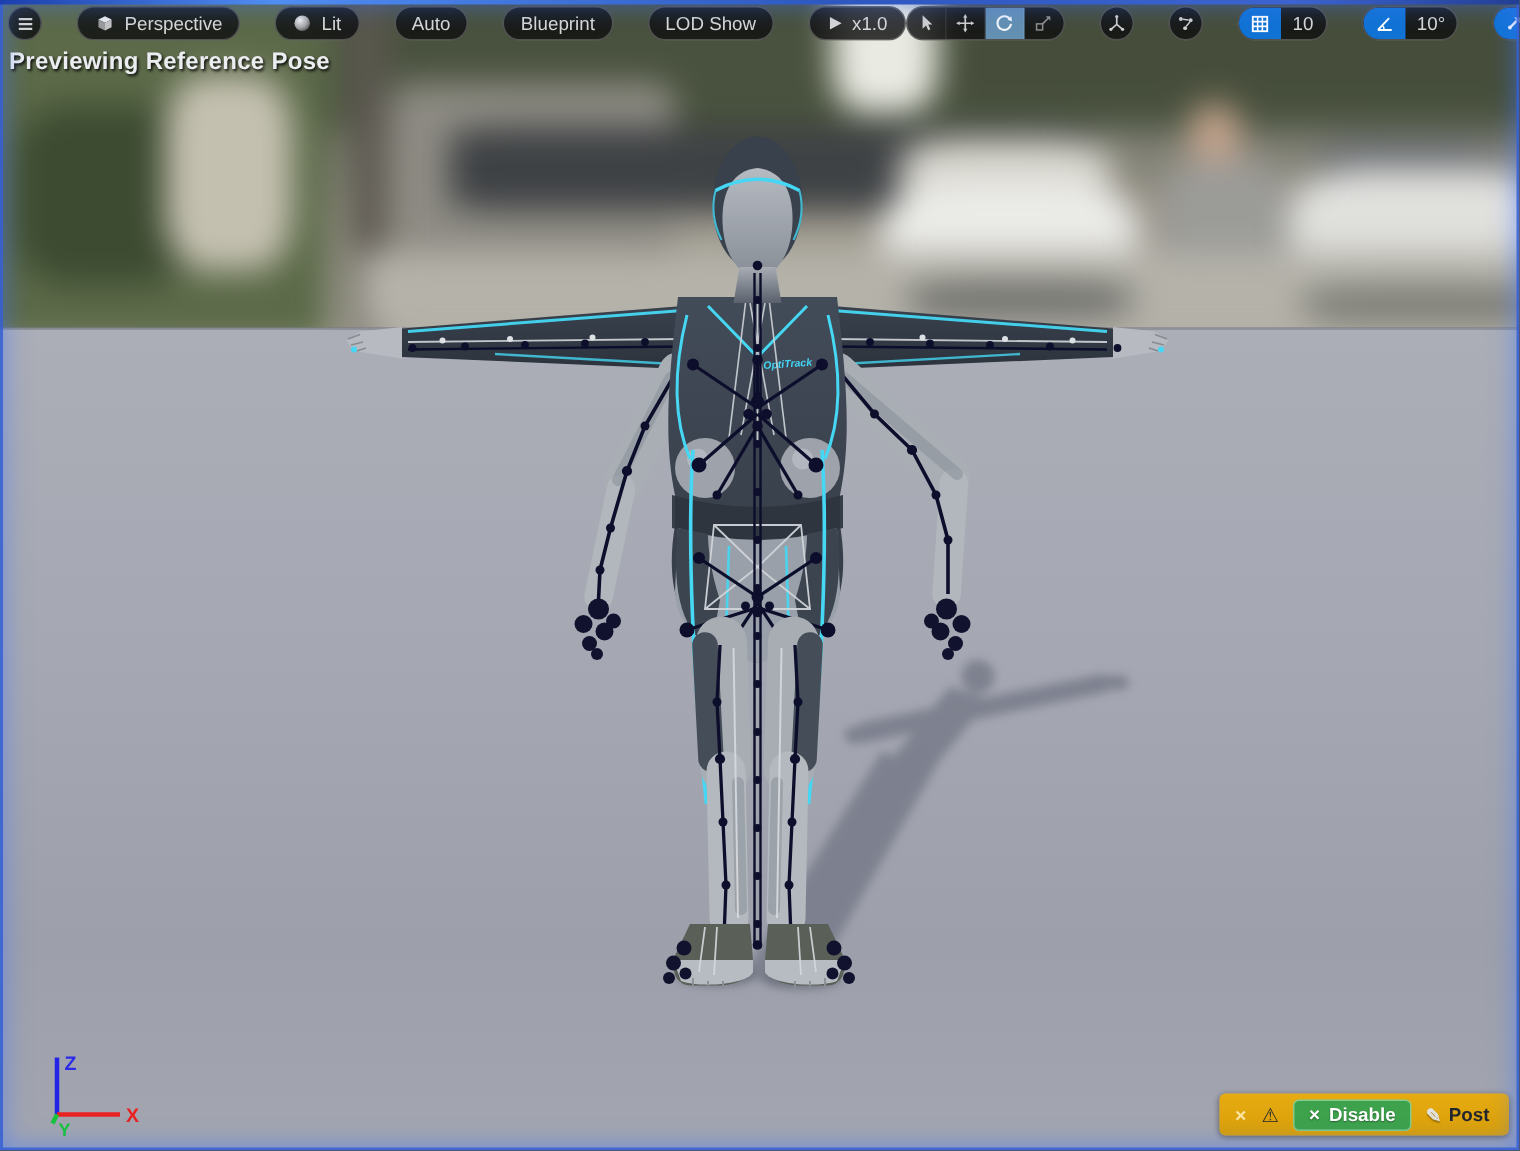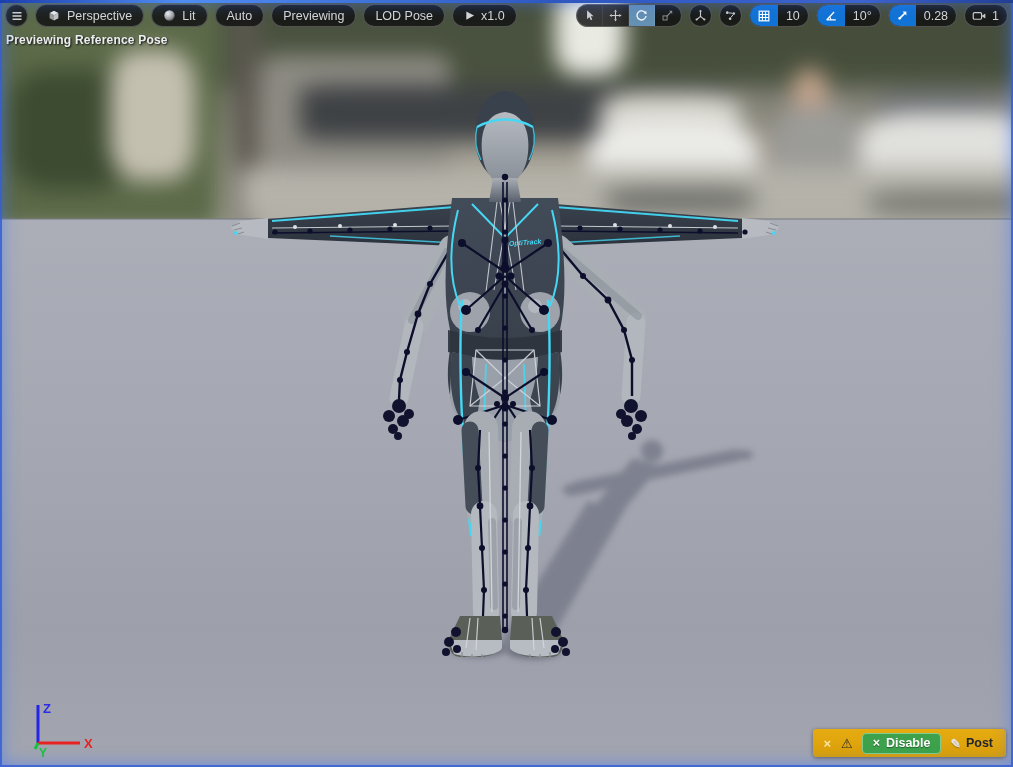--- a/index.html
+++ b/index.html
@@ -9,34 +9,34 @@
   
   .bg-photo{position:absolute;left:0;top:0;width:1013px;height:219px;overflow:hidden;background:linear-gradient(180deg,#5f6552 0%,#74766a 35%,#9a968b 65%,#b2aea4 100%);}
   .bg-blobs{position:absolute;left:-20px;top:-20px;width:1053px;height:259px;filter:blur(11px);}
   .blob{position:absolute;border-radius:30%;}
 
   .floor{position:absolute;left:0;top:219px;width:1013px;height:548px;background:linear-gradient(180deg,#abaeb7 0%,#a5a8b2 40%,#9da0ab 75%,#a3a6b0 100%);}
   .horizon{position:absolute;left:0;top:218px;width:1013px;height:2px;background:rgba(120,124,132,.55);}
 
   
   .toolbar{position:absolute;left:5px;right:5px;top:4px;display:flex;justify-content:space-between;align-items:flex-start;z-index:30;}
-  .tb-group{display:flex;gap:7px;align-items:center;}
+  .tb-group{display:flex;gap:23px;align-items:center;}
   .tb-btn{display:inline-flex;align-items:center;gap:6px;height:23px;padding:0 11px;border-radius:12px;
     background:rgba(16,16,16,.82);border:1px solid rgba(130,130,130,.55);color:#d8d8d8;font-size:12.5px;white-space:nowrap;cursor:pointer;}
   .tb-btn.icon-only{width:23px;padding:0;justify-content:center;}
   .seg-pill{display:inline-flex;align-items:stretch;height:23px;border-radius:12px;overflow:hidden;
     background:rgba(16,16,16,.82);border:1px solid rgba(130,130,130,.55);color:#d8d8d8;font-size:12.5px;}
   .seg{display:flex;align-items:center;justify-content:center;padding:0 7px;cursor:pointer;}
   .seg.blue{background:#1173d4;min-width:27px;}
   .seg.value{padding:0 8px;}
   .xform{display:inline-flex;height:23px;border-radius:12px;overflow:hidden;background:rgba(16,16,16,.82);border:1px solid rgba(130,130,130,.55);}
   .xform .cell{width:26px;display:flex;align-items:center;justify-content:center;border-right:1px solid rgba(255,255,255,.08);cursor:pointer;}
   .xform .cell:last-child{border-right:none;}
   .xform .cell.selected{background:rgba(110,160,200,.88);}
-  .status-label{position:absolute;left:6px;top:33px;font-size:12px;font-weight:bold;color:#ecedf1;
+  .status-label{position:absolute;left:6px;top:33px;font-size:16px;font-weight:bold;color:#ecedf1;
     text-shadow:1px 1px 2px rgba(0,0,0,.9);z-index:25;letter-spacing:.2px;}
 
   
   .notif{position:absolute;right:7px;bottom:10px;height:28px;display:flex;align-items:center;gap:9px;
     padding:0 13px 0 10px;border-radius:4px;background:linear-gradient(180deg,#e7ab12,#d99f07);
     box-shadow:0 1px 4px rgba(0,0,0,.45);z-index:30;font-size:12.5px;}
   .notif .close{color:rgba(255,240,190,.85);font-size:13px;font-weight:bold;cursor:pointer;margin-right:1px;}
   .notif .warn{color:#22282f;font-size:13px;}
   .notif .msg{color:#21262f;font-weight:bold;text-shadow:0 1px 1px rgba(255,215,120,.45);}
   .notif .disable-btn{display:inline-flex;align-items:center;gap:6px;background:#3da24b;border:1px solid #82cc8e;
@@ -389,24 +389,24 @@
           </radialGradient>
             </defs>
           <circle cx="7" cy="7" r="5.6" fill="url(#sph)"></circle>
         </svg>
         <span>Lit</span>
       </div>
       <div class="tb-btn">
         <span>Auto</span>
       </div>
       <div class="tb-btn">
-        <span>Previewing</span>
+        <span>Blueprint</span>
       </div>
       <div class="tb-btn">
-        <span>LOD Pose</span>
+        <span>LOD Show</span>
       </div>
       <div class="tb-btn">
         <svg width="11" height="11" viewBox="0 0 12 12">
           <polygon points="2.5,1.5 11,6 2.5,10.5" fill="#d6d6d6"></polygon>
         </svg>
         <span>x1.0</span>
       </div>
     </div>
 
     <div class="tb-group">

